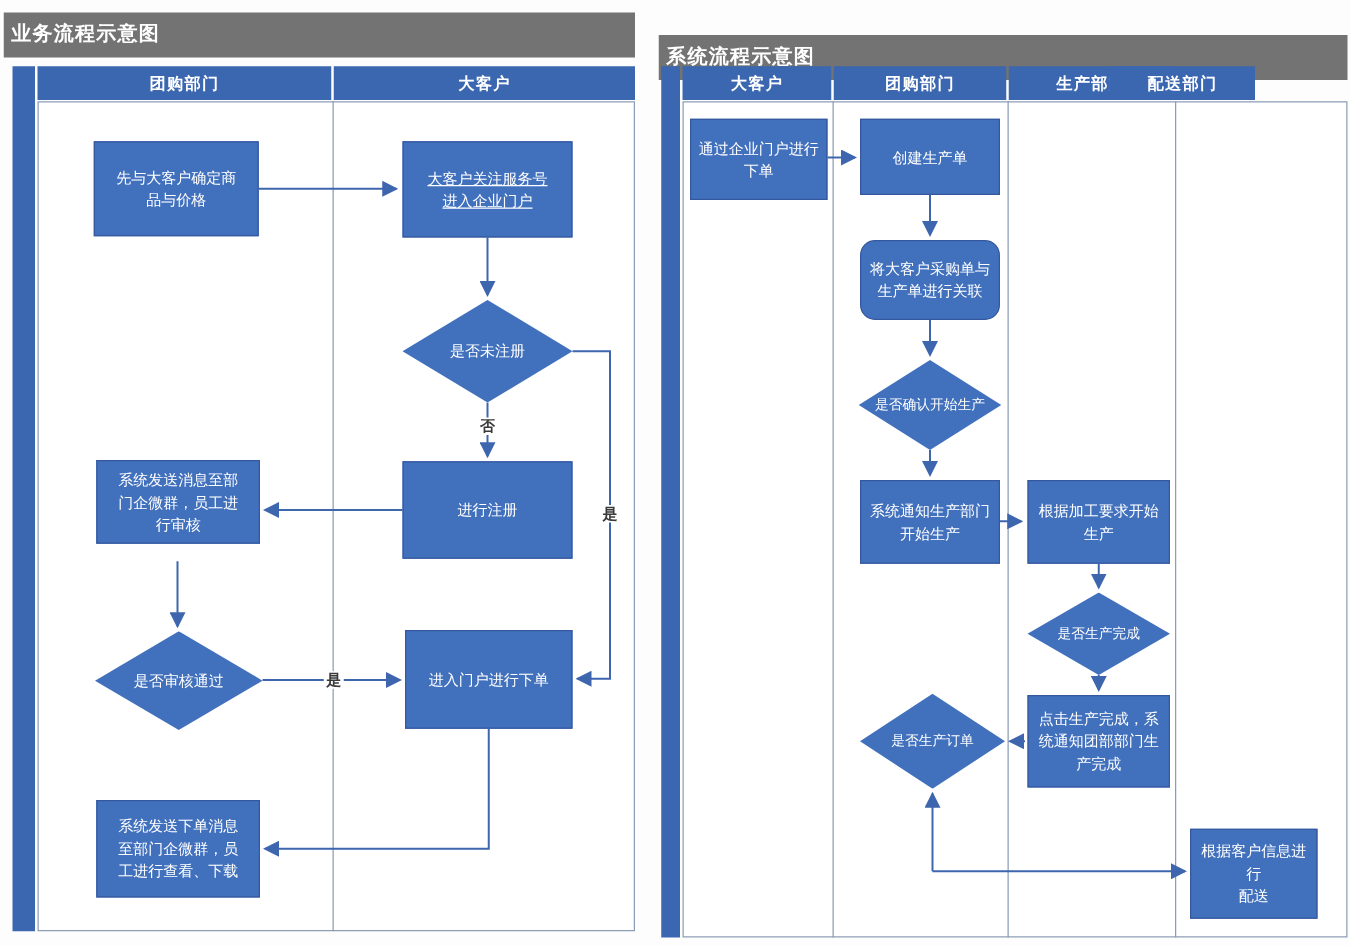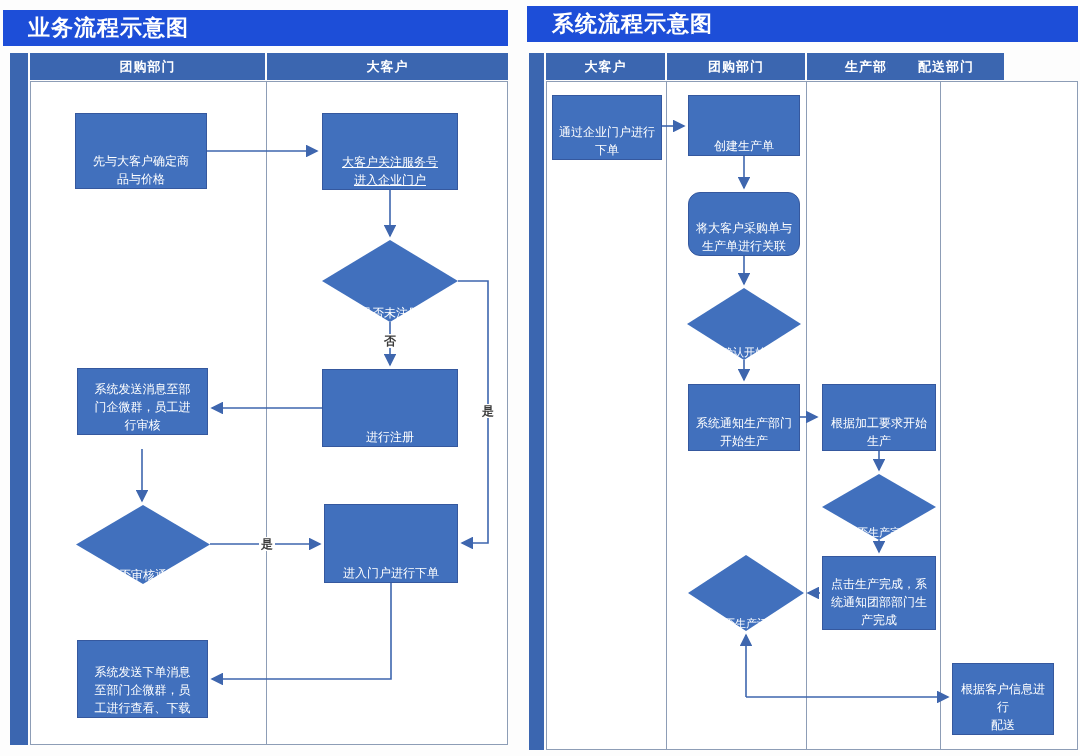--- a/index.html
+++ b/index.html
@@ -2,37 +2,37 @@
 <html><head>
 <meta charset="utf-8">
 <style>
   html,body{margin:0;padding:0;}
   body{
     width:1080px;height:756px;position:relative;background:#fdfdfd;
     font-family:"Liberation Sans","DejaVu Sans",sans-serif;
     overflow:hidden;
   }
   .panel-title{
-    position:absolute;background:#1d4ed8;color:#fff;
-    font-size:22px;font-weight:bold;line-height:36px;height:36px;
-    padding-left:25px;box-sizing:border-box;letter-spacing:1px;
+    position:absolute;background:#737373;color:#fff;
+    font-size:16px;font-weight:bold;line-height:36px;height:36px;
+    padding-left:6px;box-sizing:border-box;letter-spacing:1px;
   }
   .lane-strip{position:absolute;background:#3b66b0;}
   .lane-header{
     position:absolute;background:#3b66b0;color:#fff;height:27px;
     display:flex;align-items:center;justify-content:center;
     font-size:13px;font-weight:bold;letter-spacing:1px;
   }
   .lane-body{
     position:absolute;background:#ffffff;border:1px solid #8d9db6;
     box-sizing:border-box;
   }
   .lane-divider{position:absolute;width:1px;background:#8d9db6;}
   .node{
-    position:absolute;display:flex;align-items:flex-end;justify-content:center;
+    position:absolute;display:flex;align-items:center;justify-content:center;
     text-align:center;color:#fff;font-size:12px;line-height:1.5;
     z-index:10;box-sizing:border-box;
   }
   .box{background:#4170bd;border:1px solid #35589e;}
   .node span{white-space:pre-line;position:relative;z-index:2;padding:0 3px;}
   .diamond svg.shape{position:absolute;left:0;top:0;width:100%;height:100%;z-index:1;}
   .edge-label{
     position:absolute;z-index:12;transform:translate(-50%,-50%);
     background:#ffffff;color:#3a3a3a;font-size:12px;font-weight:bold;
     padding:0 2px;line-height:14px;
@@ -49,21 +49,21 @@
 <div class="lane-header" style="left:30px;top:53px;width:235px;">
   <span>团购部门</span>
 </div>
 <div class="lane-header" style="left:267px;top:53px;width:241px;">
   <span>大客户</span>
 </div>
 
 <div class="lane-body" style="left:30px;top:81px;width:478px;height:664px;"></div>
 <div class="lane-divider" style="left:266px;top:81px;height:664px;"></div>
 
-<div class="panel-title" style="left:527px;top:6px;width:551px;">系统流程示意图</div>
+<div class="panel-title" style="left:527px;top:28px;width:551px;">系统流程示意图</div>
 
 <div class="lane-strip" style="left:529px;top:53px;width:15px;height:697px;"></div>
 
 <div class="lane-header" style="left:546px;top:53px;width:119px;">
   <span>大客户</span>
 </div>
 <div class="lane-header" style="left:667px;top:53px;width:138px;">
   <span>团购部门</span>
 </div>
 <div class="lane-header" style="left:807px;top:53px;width:132px;">

